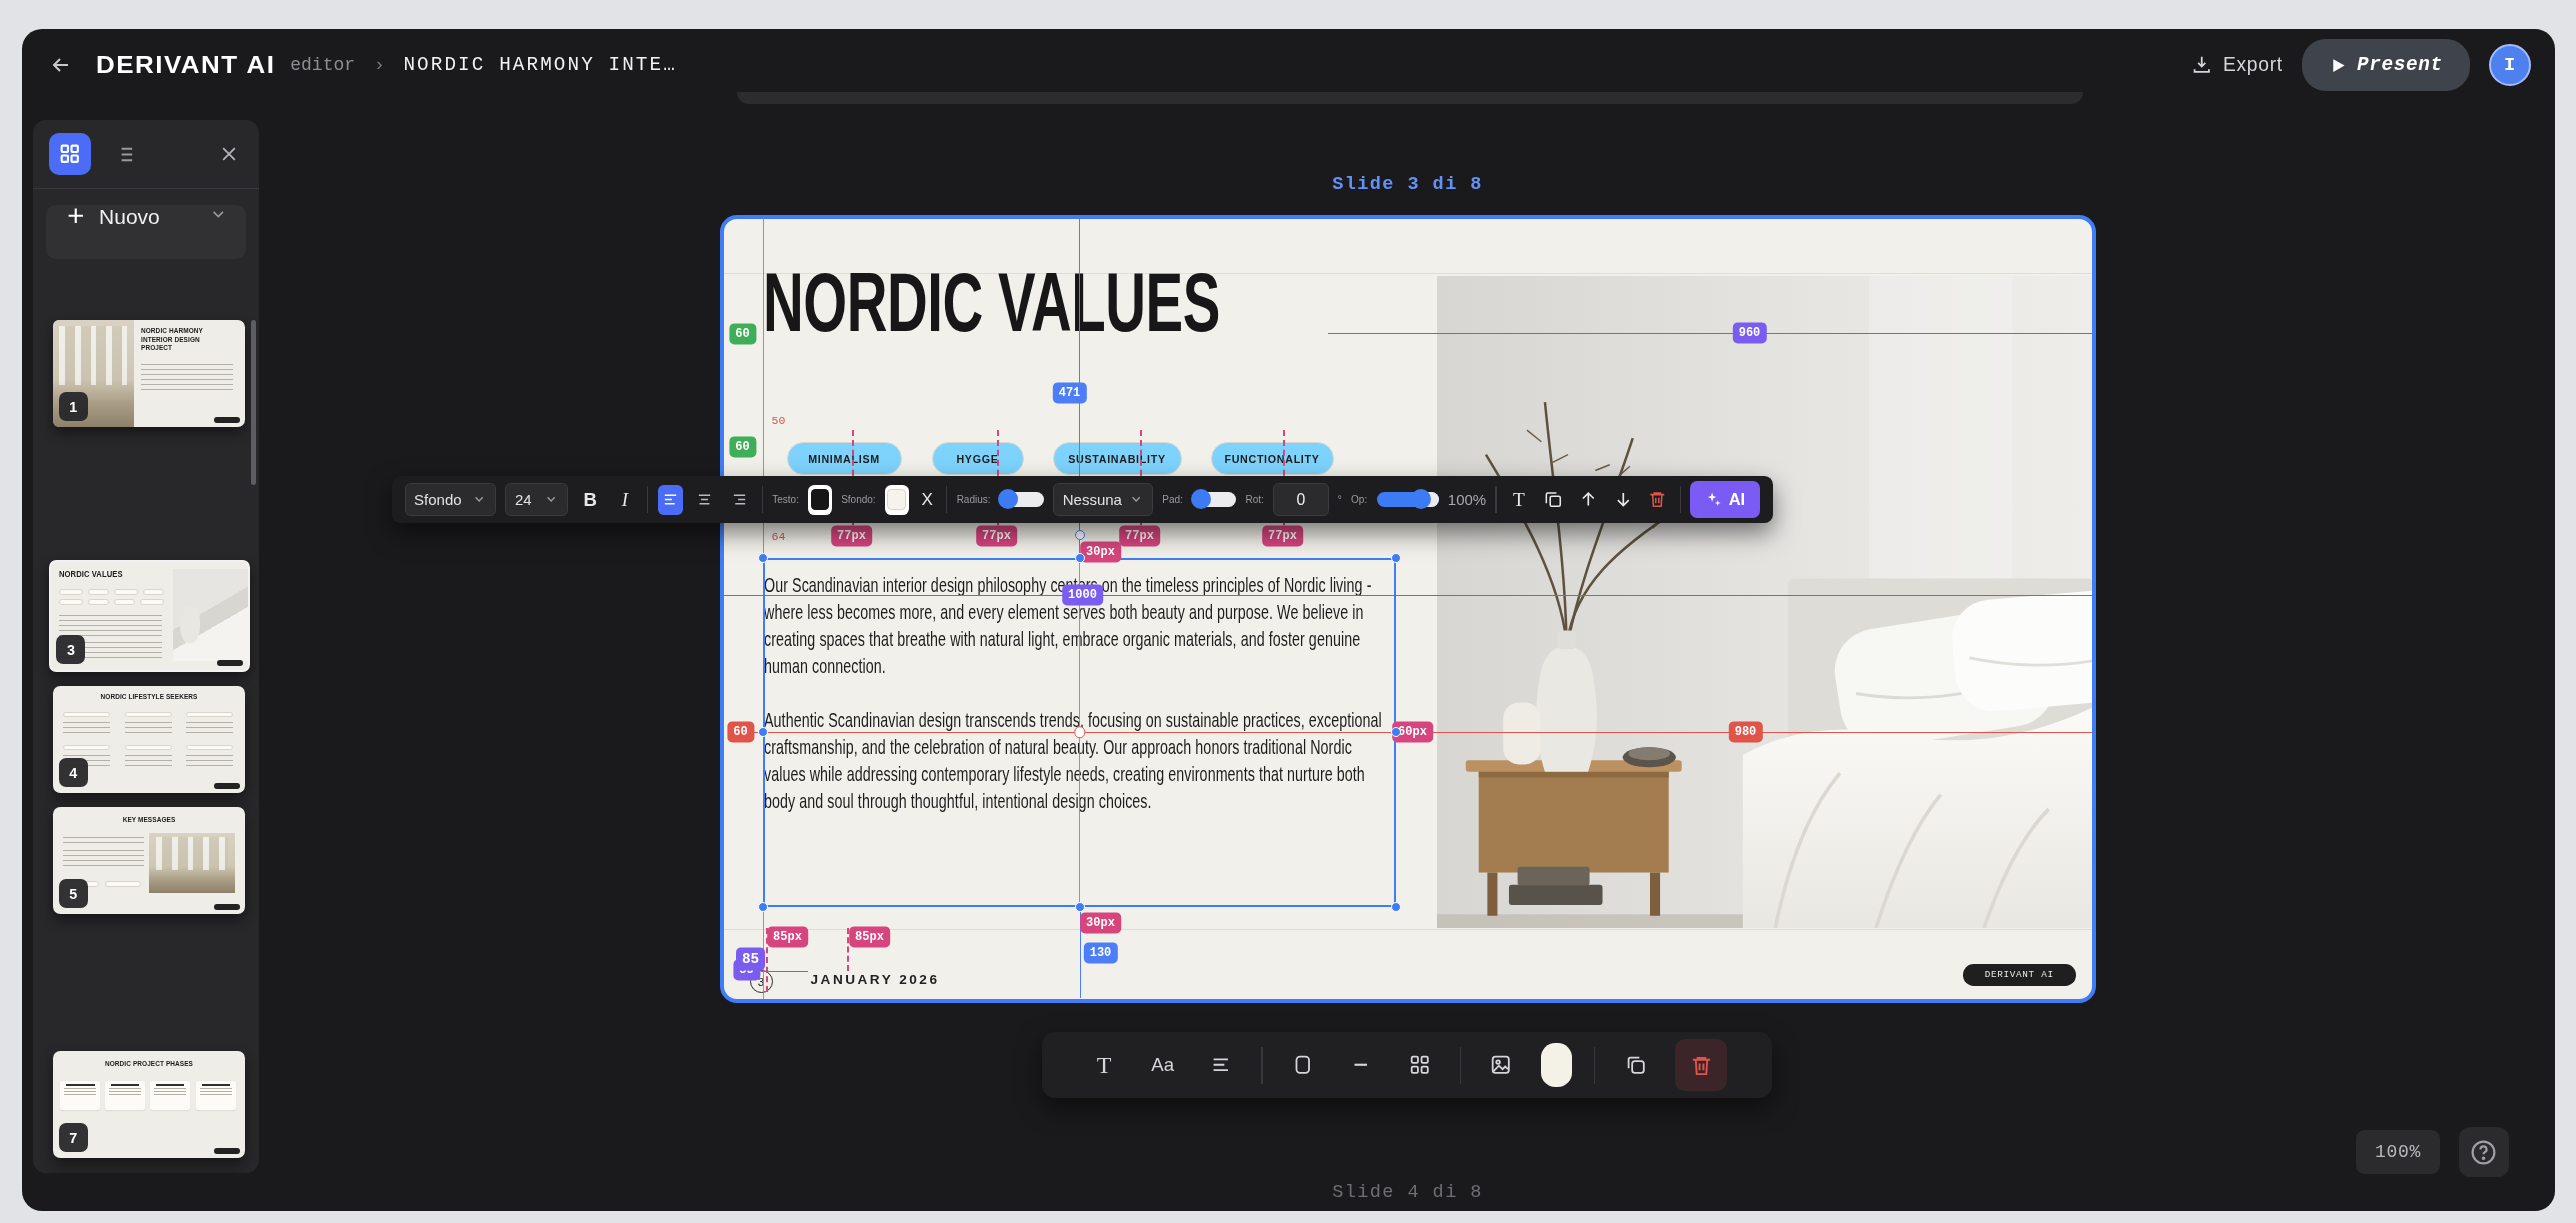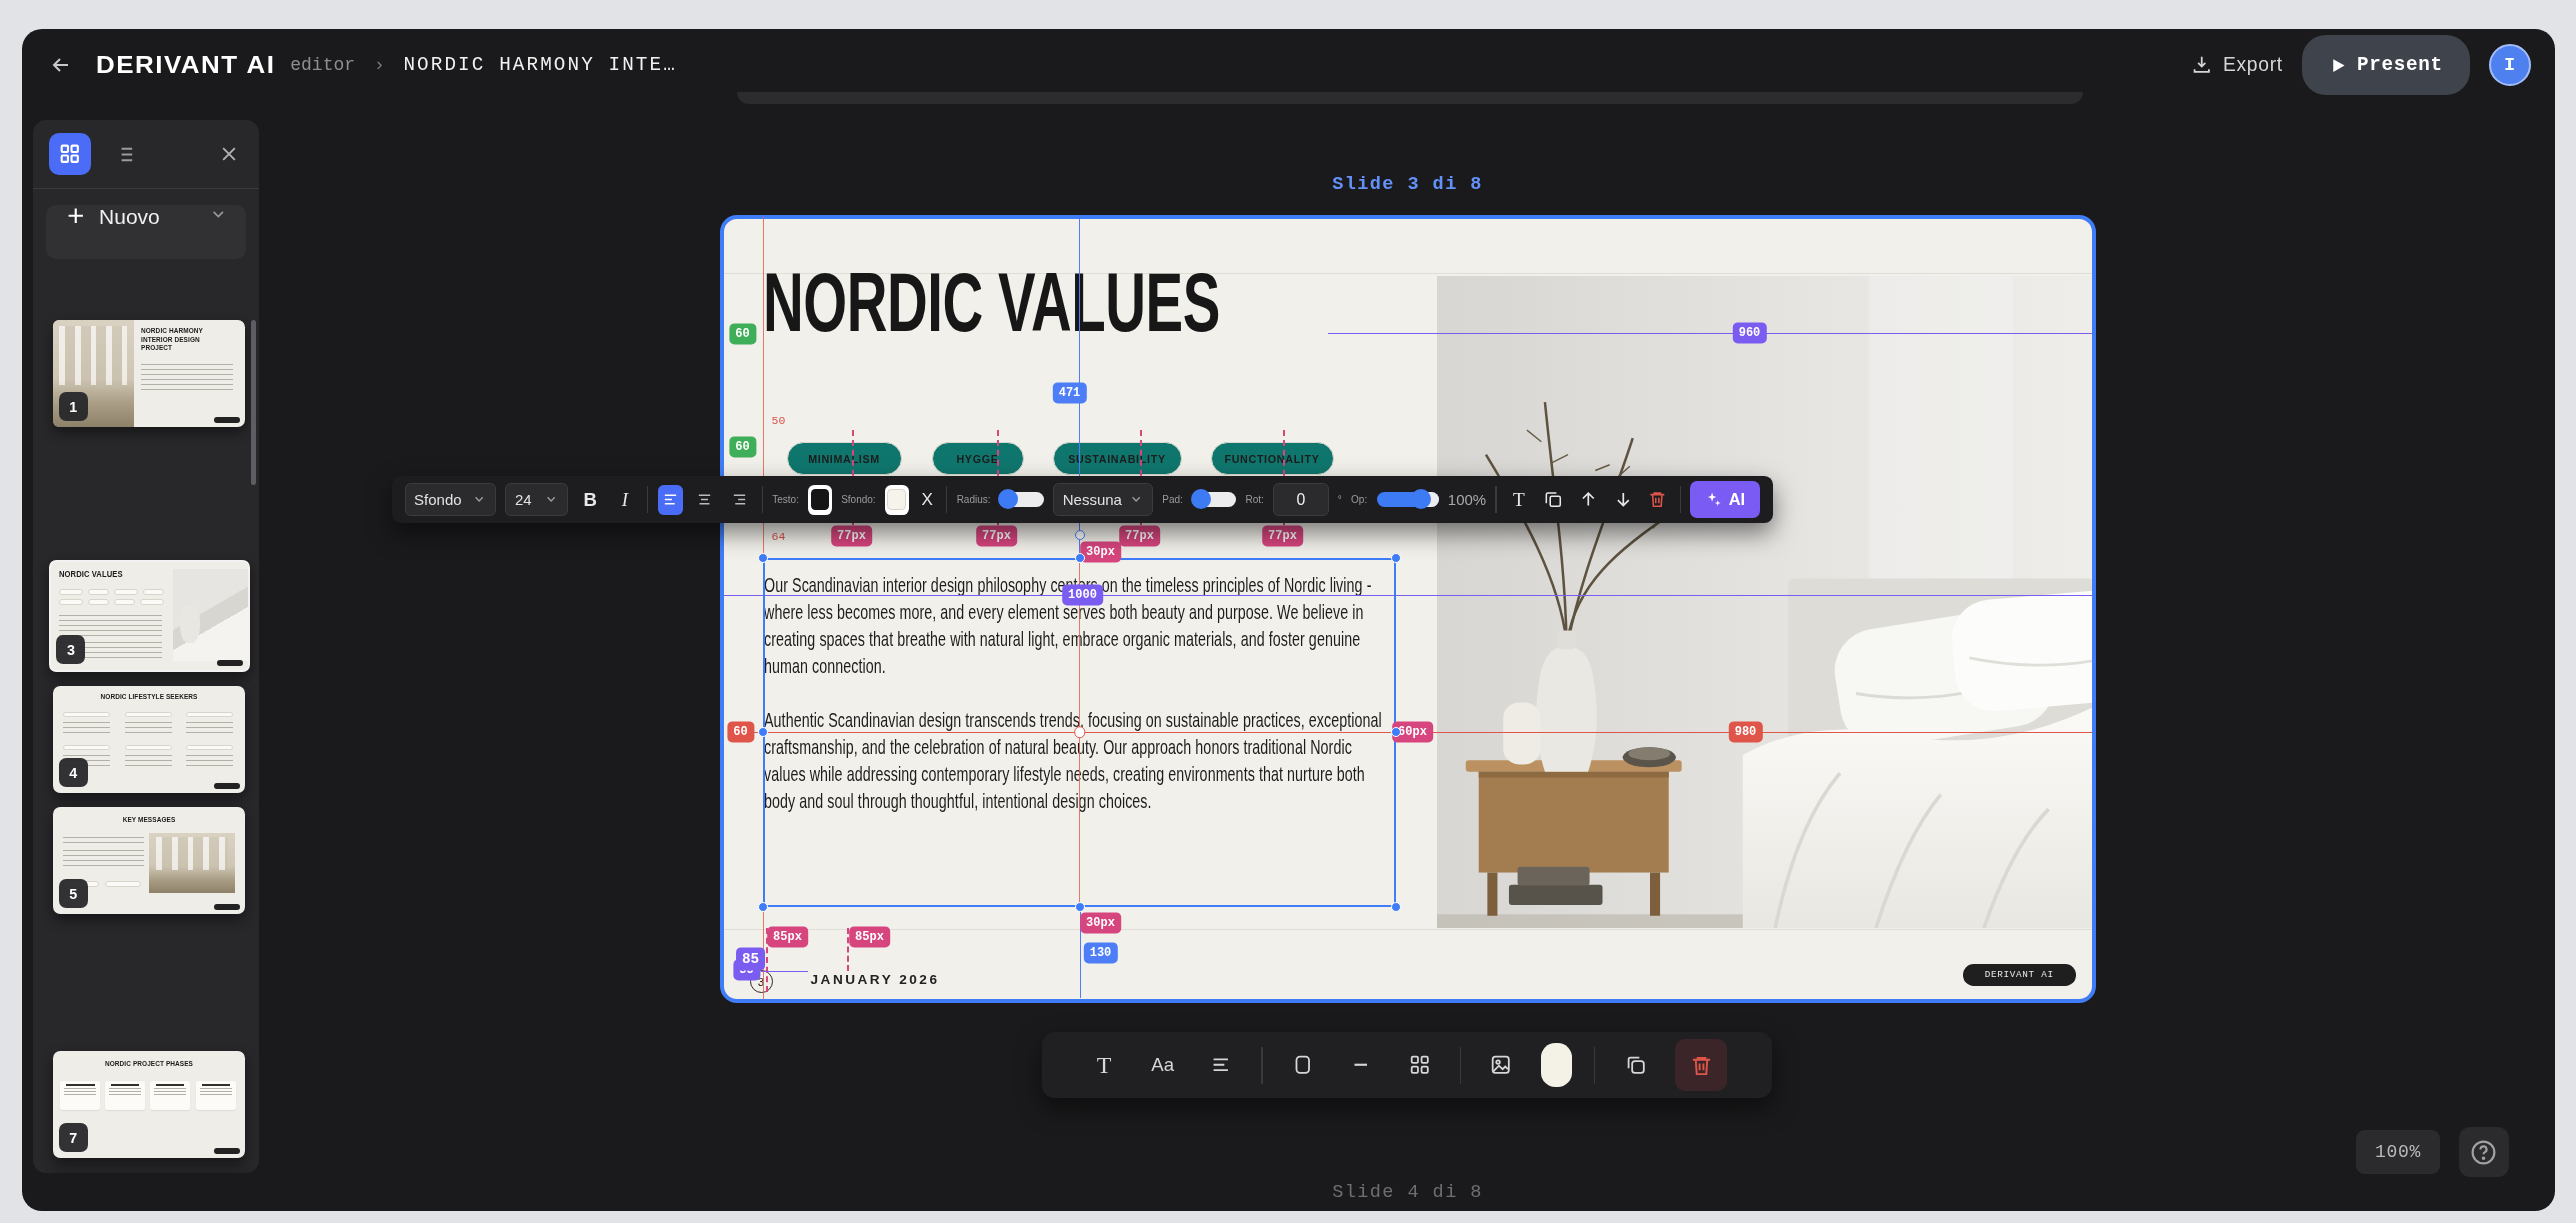--- a/index.html
+++ b/index.html
@@ -14,21 +14,21 @@
   
   .topbar { position:absolute; left:0; top:0; width:100%; height:72px; display:flex; align-items:center; padding:0 24px; gap:18.6px; }
   .back-btn { width:31.5px; height:31.5px; display:flex; align-items:center; justify-content:center; color:#c9c9cc; cursor:pointer; }
   .logo { color:#fff; font-weight:bold; font-size:24px; letter-spacing:1.4px; transform:scaleX(1.08); transform-origin:left center; white-space:nowrap; }
   .mode { color:#8e8e92; font-size:18px; margin-left:10px; }
   .crumb-sep { color:#77777c; font-size:18.6px; }
   .doc-title { color:#f2f2f2; font-size:19.3px; letter-spacing:2.1px; }
   .tb-spacer { flex:1; }
   .export-btn { display:flex; align-items:center; gap:10px; color:#d6d6da; font-size:19.3px; letter-spacing:0.7px; cursor:pointer; }
   .present-btn { display:flex; align-items:center; gap:11.5px; background:#3f434b; color:#fff; font-size:19.3px; font-weight:bold;
-    border:none; border-radius:24px; height:60px; padding:0 27px; letter-spacing:0.7px; }
+    border:none; border-radius:24px; height:52px; padding:0 27px; letter-spacing:0.7px;font-style:italic; }
   .avatar { width:42px; height:42px; border-radius:50%; background:#4f80f0; border:2.9px solid #a3bdf8;
     color:#fff; font-size:18.6px; font-weight:bold; display:flex; align-items:center; justify-content:center; }
 
   
   .sidebar { position:absolute; left:11.5px; top:91px; width:226px; height:1053px; background:#28282b; border-radius:13px; overflow:hidden; }
   .sb-head { display:flex; align-items:center; padding:13px 15.8px; gap:17px; }
   .sb-grid-btn { width:42px; height:42px; border-radius:10px; background:#4a6cf6; display:flex; align-items:center; justify-content:center; }
   .sb-list-btn { width:33px; height:33px; display:flex; align-items:center; justify-content:center; color:#9a9a9f; }
   .sb-close { margin-left:auto; width:29px; height:29px; display:flex; align-items:center; justify-content:center; color:#b3b3b8; }
   .sb-div { height:1.4px; background:#39393d; margin:0 0; }
@@ -64,21 +64,21 @@
   
   .prev-strip { position:absolute; left:715px; top:63px; width:1346px; height:12px; background:#2c2c2f; border-radius:0 0 13px 13px; }
   .slide-ind-top { position:absolute; left:698px; top:145px; width:1376px; text-align:center; color:#6391f8; font-size:18.6px; letter-spacing:1.4px; font-weight:bold; }
   .slide-ind-bottom { position:absolute; left:698px; top:1153px; width:1376px; text-align:center; color:#6e6e72; font-size:18.6px; letter-spacing:1.4px; }
 
   .slide { position:absolute; left:698px; top:186px; width:1376px; height:788px; background:#f2f0ea;
     border:4.3px solid #3f7df8; border-radius:17px; overflow:hidden; }
   .slide-hline { position:absolute; left:0; width:100%; height:0.7px; background:rgba(0,0,0,.08); }
   .slide-title { position:absolute; left:39px; top:42px; font-size:83px; font-weight:600; color:#171717;
     transform:scaleX(.68); transform-origin:left top; letter-spacing:-0.7px; white-space:nowrap; line-height:1; }
-  .tag-pill { position:absolute; top:223px; height:33px; background:#0f766e; border:1.4px solid #dcd9cf; border-radius:17px;
+  .tag-pill { position:absolute; top:223px; height:33px; background:#7dd3fc; border:1.4px solid #dcd9cf; border-radius:17px;
     display:flex; align-items:center; justify-content:center; font-size:10.7px; font-weight:bold; letter-spacing:0.7px; color:#1d1d1d; }
   .body-text { position:absolute; left:40px; top:352px; width:630px; height:344px; overflow:hidden; }
   .condense { transform:scaleX(.68); transform-origin:left top; width:927px; }
   .condense p { font-size:21px; line-height:27px; color:#1d1d1d; margin-bottom:27px; font-weight:500; letter-spacing:0.1px; }
   .bedroom { position:absolute; left:713px; top:57px; width:657px; height:652px; }
   .circle-num { position:absolute; left:26px; top:751px; width:23px; height:23px; border:1.4px solid #2a2a2a; border-radius:50%;
     display:flex; align-items:center; justify-content:center; font-size:11.5px; color:#222; }
   .footer-date { position:absolute; left:87px; top:753px; font-size:13.6px; letter-spacing:2.5px; font-weight:600; color:#222; }
   .wm-main { position:absolute; right:15.8px; top:745px; width:113px; height:21.5px; background:#1f1f1f; border-radius:10.7px;
     display:flex; align-items:center; justify-content:center; color:#e9e9e9; font-size:9.3px; letter-spacing:0.7px; }

